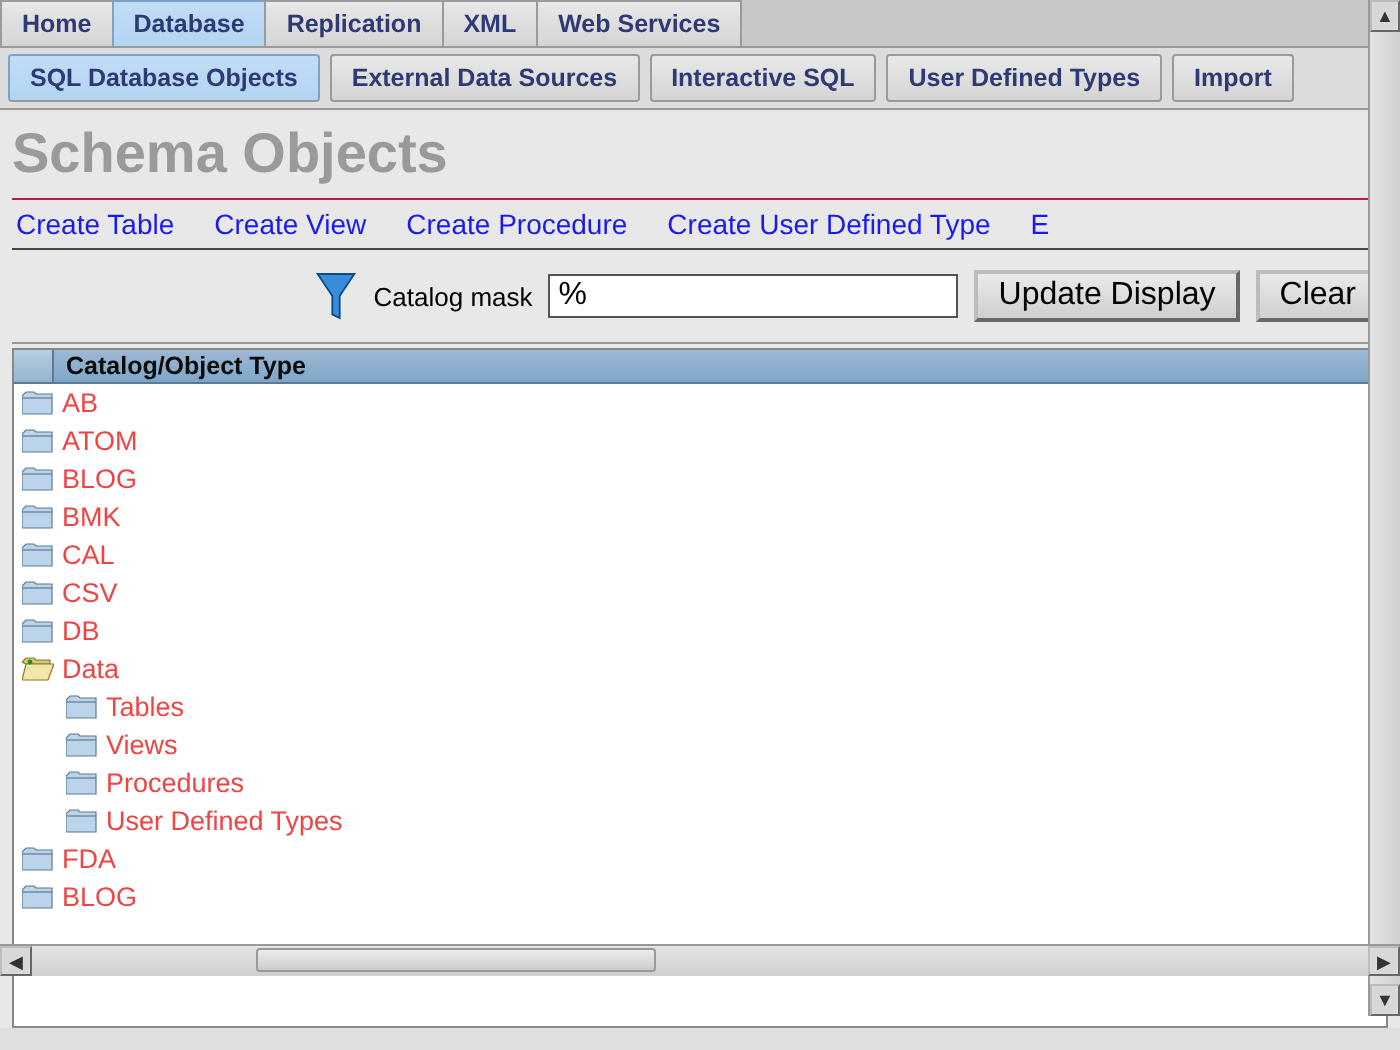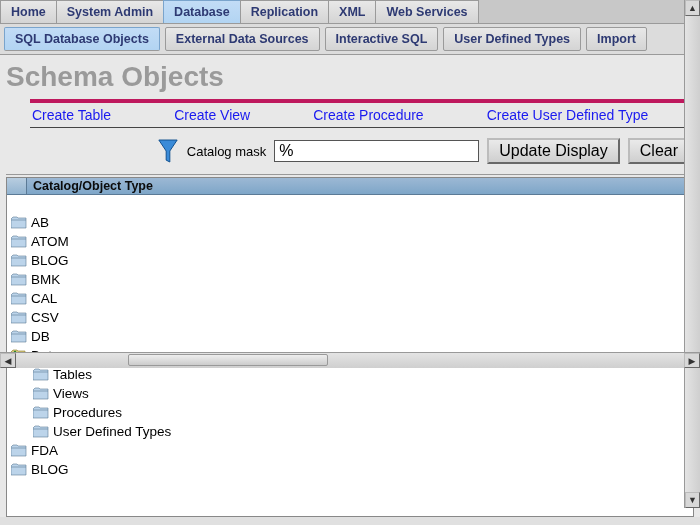--- a/index.html
+++ b/index.html
@@ -7,21 +7,21 @@
     font-family: Arial, Helvetica, sans-serif;
     font-size: 13px;
     background: #e0e0e0;
     width: 700px;
     height: 525px;
     overflow: hidden;
     position: relative;
   }
   .page {
     width: 700px;
-    height: 368px;
+    height: 488px;
     background: #e8e8e8;
     position: relative;
   }
   
   .tab-row {
     display: flex;
     align-items: stretch;
     background: #c8c8c8;
     border-bottom: 1px solid #9a9a9a;
   }
@@ -55,28 +55,27 @@
     padding: 2px 6px 0 6px;
   }
   h1.page-title {
     font-size: 28px;
     color: #9a9a9a;
     font-weight: bold;
     margin: 4px 0 6px 0;
   }
   .link-row {
     display: flex;
-    gap: 63px;
-    border-top: 4px solid #be185d;
+    gap: 20px;
+    border-top: 1px solid #be185d;
     border-bottom: 1px solid #444;
     padding: 4px 2px;
     font-size: 14px;
     overflow: hidden;
     white-space: nowrap;
-    margin-left: 24px;
   }
   .link-row a {
     color: #1a1af0;
     text-decoration: none;
     cursor: pointer;
   }
   .filter-row {
     display: flex;
     align-items: center;
     gap: 8px;
@@ -120,21 +119,21 @@
     font-size: 12.5px;
     font-weight: bold;
     color: #0b0b0b;
   }
   .th-toggle {
     width: 20px;
     border-right: 1px solid #5b7a96;
     background: linear-gradient(#b8cde0,#93b4d0);
   }
   .th-label { padding: 1px 6px; flex:1; }
-  .tree { padding: 18px 4px; font-size: 13.5px; color:#000000; }
+  .tree { padding: 0 4px; font-size: 13.5px; color:#ef4444; }
   .node { display:flex; align-items:center; gap:4px; padding: 2px 0; }
   .indent1 { padding-left: 22px; }
   .folder-icon {
     width: 16px; height: 13px; display:inline-block; flex:none;
   }
   .folder-icon svg { width:100%; height:100%; display:block; }
   
   .vscroll {
     position:absolute; top:0; right:0; width:16px; height:508px;
     background: linear-gradient(to right,#e4e4e4,#cfcfcf);
@@ -163,21 +162,20 @@
     background:linear-gradient(#eee,#ccc); border:1px solid #999; border-radius:2px;
   }
 </style>
 </head>
 <body>
 
 <div class="page">
 
   <div class="tab-row" id="main-tabs">
       <div class="tab">Home</div>
-      <div class="tab">System Admin</div>
       <div class="tab active">Database</div>
       <div class="tab">Replication</div>
       <div class="tab">XML</div>
       <div class="tab">Web Services</div>
     </div>
   <div class="tab-row sub" id="sub-tabs">
       <div class="tab active">SQL Database Objects</div>
       <div class="tab">External Data Sources</div>
       <div class="tab">Interactive SQL</div>
       <div class="tab">User Defined Types</div>

